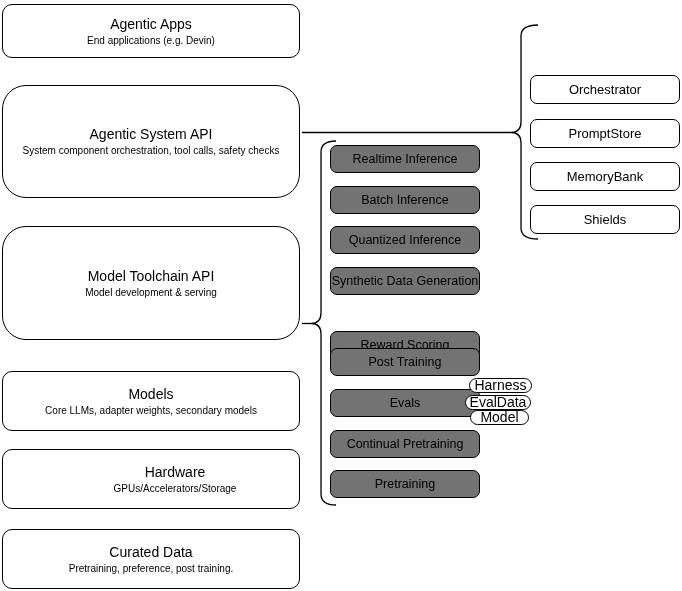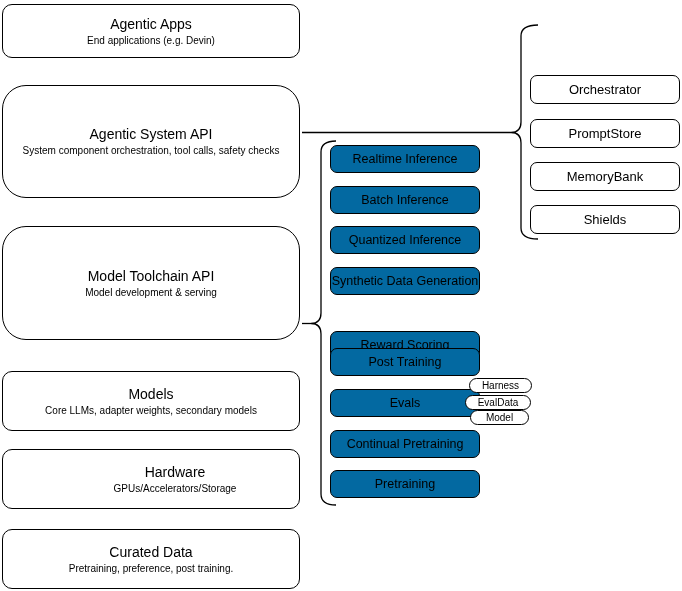--- a/index.html
+++ b/index.html
@@ -48,21 +48,21 @@
     white-space: nowrap;
   }
   
   .service {
     position: absolute;
     left: 330px;
     width: 150px;
     height: 28px;
     border: 1.3px solid #000000;
     border-radius: 7px;
-    background: #0369a1;
+    background: #737373;
     box-sizing: border-box;
     display: flex;
     align-items: center;
     justify-content: center;
     font-size: 12.5px;
     white-space: nowrap;
   }
   
   .component {
     position: absolute;
@@ -83,21 +83,21 @@
   .pill {
     position: absolute;
     height: 15px;
     border: 1.3px solid #000000;
     border-radius: 8px;
     background: #ffffff;
     box-sizing: border-box;
     display: flex;
     align-items: center;
     justify-content: center;
-    font-size: 10px;
+    font-size: 14px;
     line-height: 13px;
     white-space: nowrap;
     z-index: 3;
   }
 </style>
 </head>
 <body>
 
 <div class="canvas">
 

